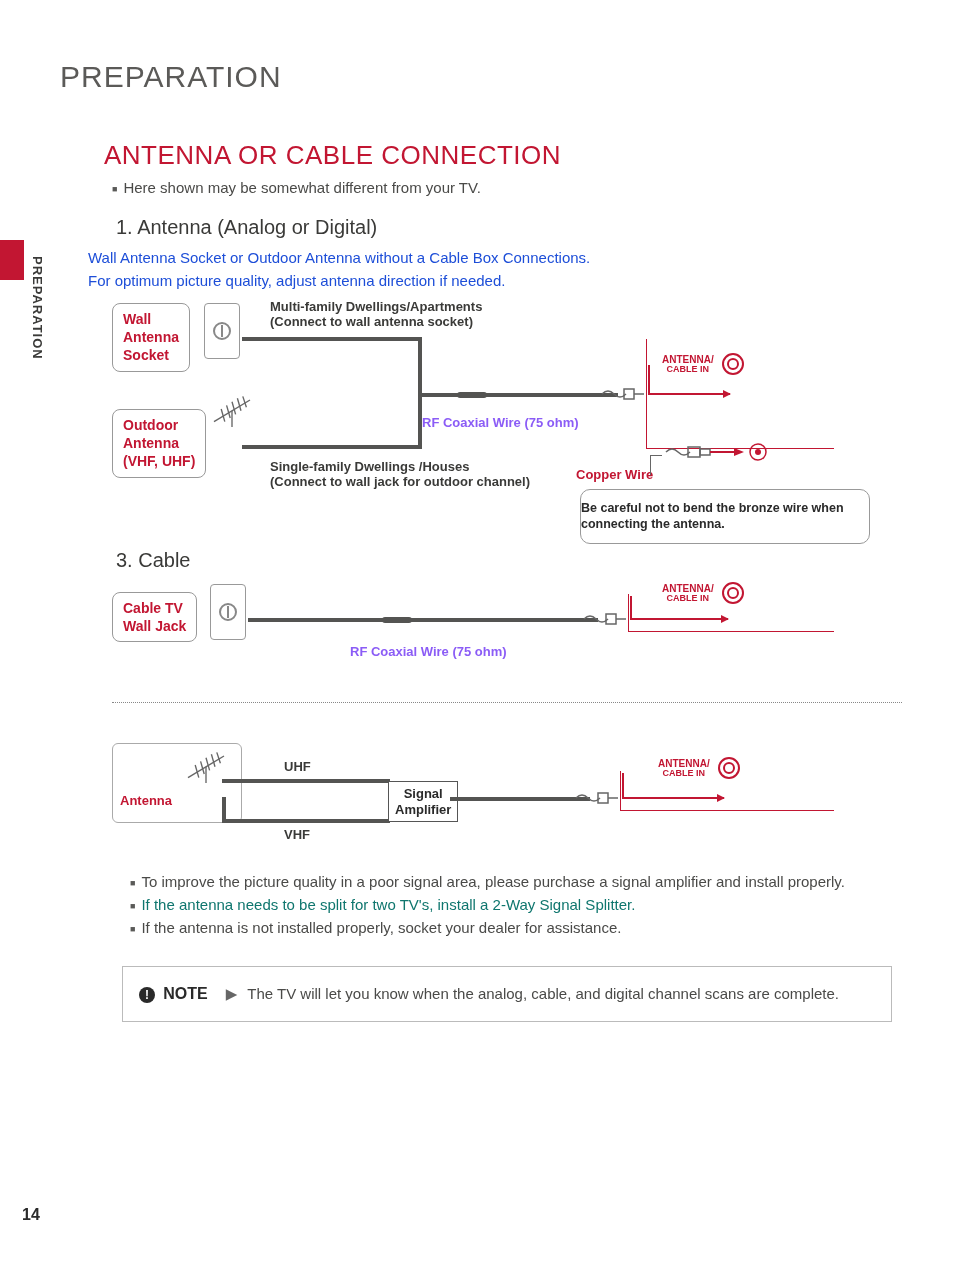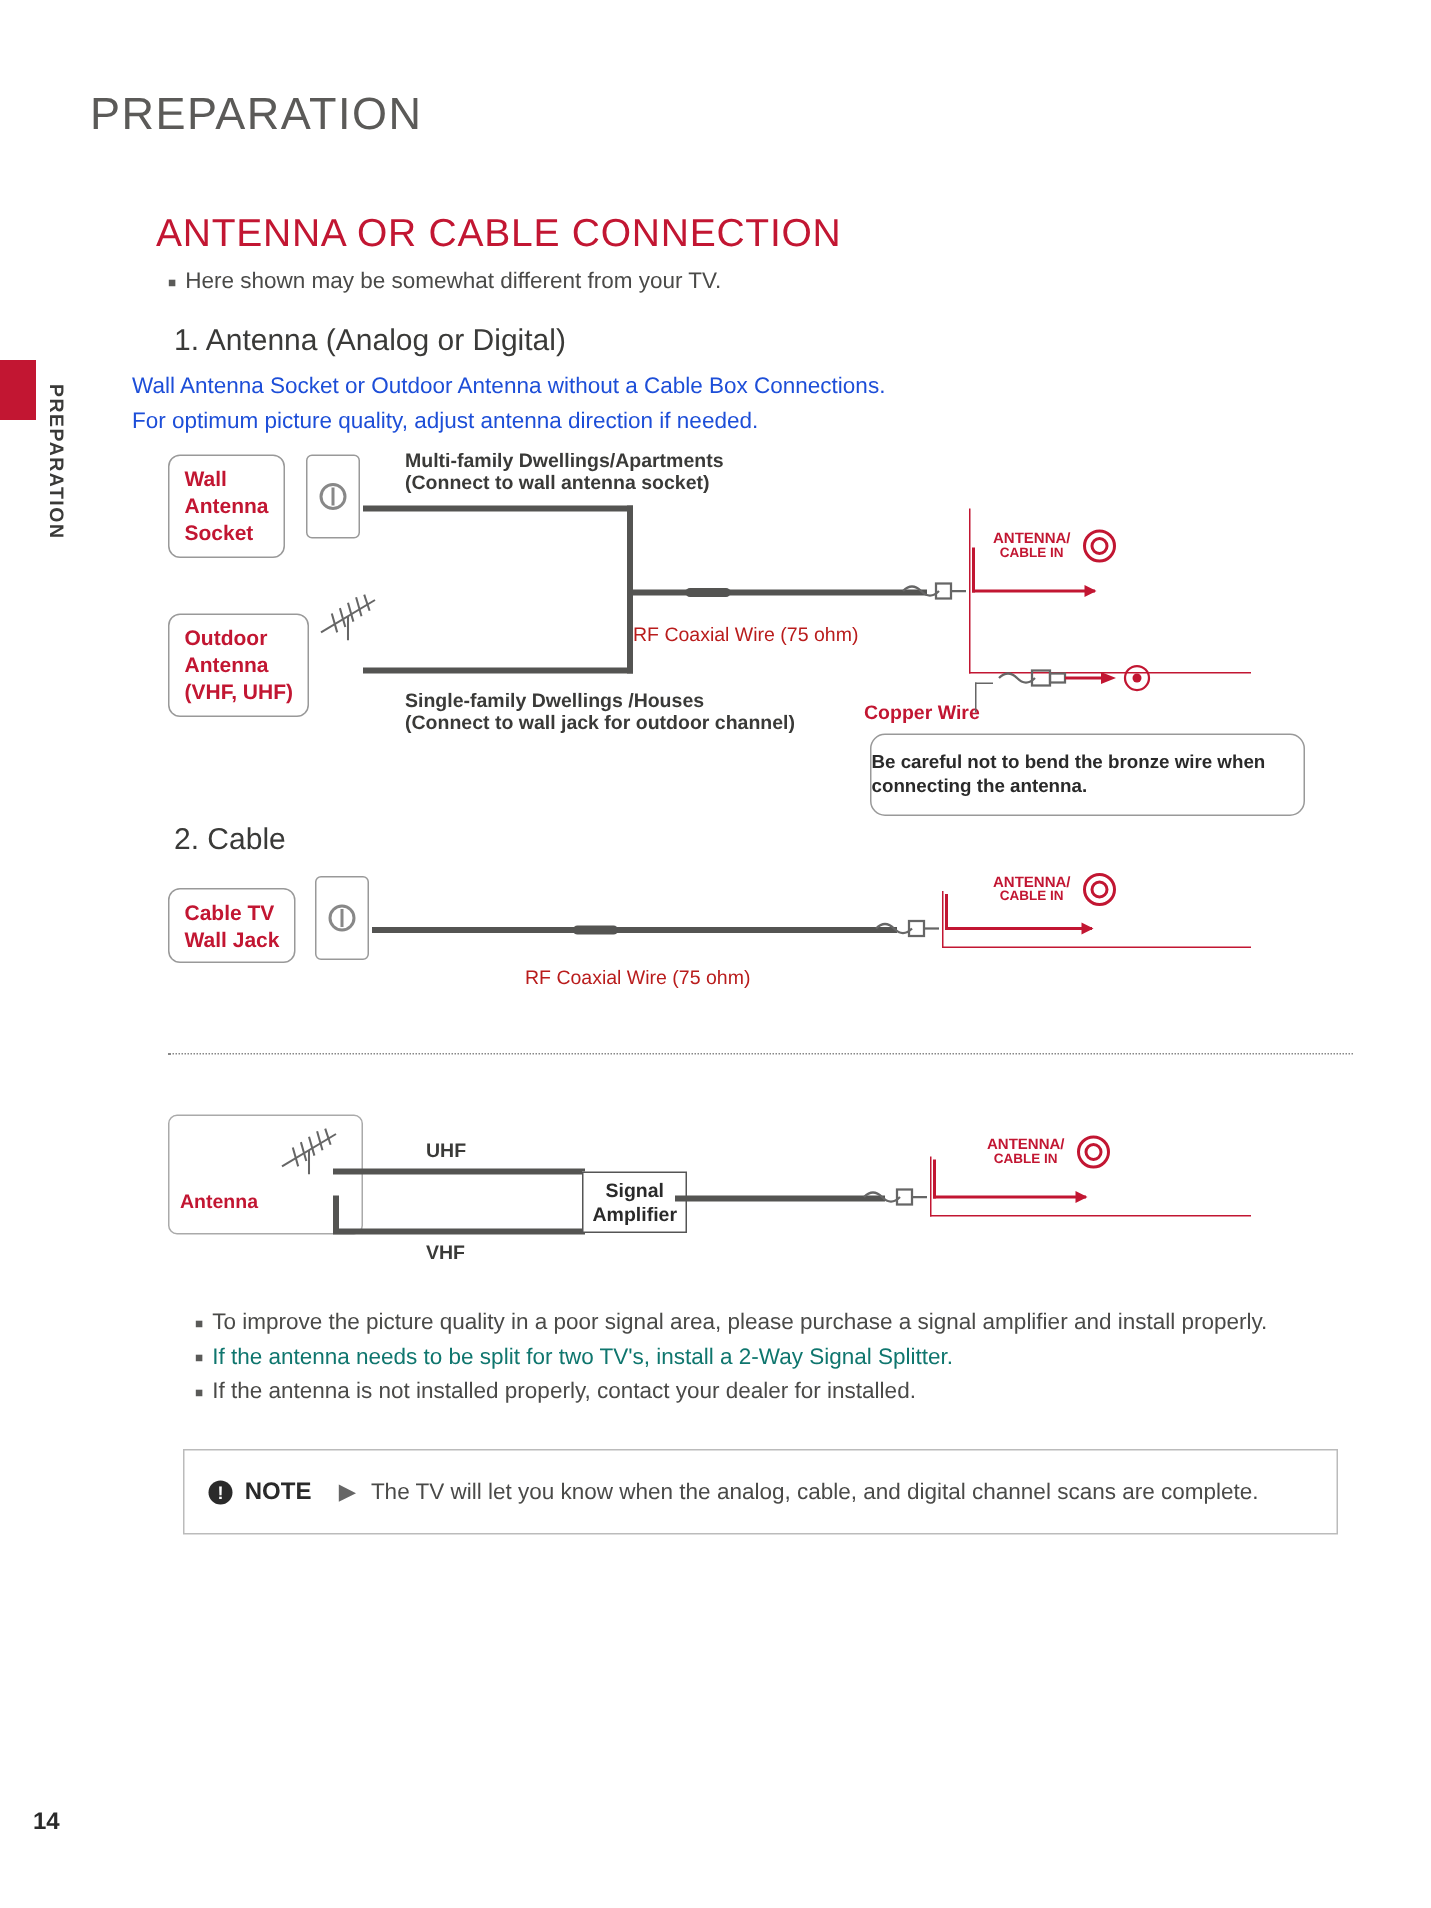--- a/index.html
+++ b/index.html
@@ -122,22 +122,22 @@
     background: #888;
   }
   .anno {
     font-size: 13px;
     font-weight: 700;
     color: #3a3a38;
     font-stretch: condensed;
   }
   .rf-label {
     font-size: 13px;
-    font-weight: 400;
-    color: #b91c1c;
+    font-weight: 700;
+    color: #8b5cf6;
     font-stretch: condensed;
   }
   .antenna-in-label {
     font-size: 10px;
     font-weight: 900;
     color: #c21632;
     text-align: center;
     line-height: 0.9;
     font-stretch: condensed;
   }
@@ -320,21 +320,21 @@
       <path d="M70 9 l10 4 -10 4 z" fill="#c21632"></path>
       <circle cx="94" cy="13" r="8" fill="none" stroke="#c21632" stroke-width="1.5"></circle>
       <circle cx="94" cy="13" r="3" fill="#c21632"></circle>
     </svg>
     <div class="copper-label" style="position:absolute; left:464px; top:168px;">Copper Wire</div>
     <div style="position:absolute; left:538px; top:156px; width:12px; height:20px; border-left:1px solid #666; border-top:1px solid #666;"></div>
 
     <div class="warn-box" style="position:absolute; left:468px; top:190px; width:290px;">Be careful not to bend the bronze wire when connecting the antenna.</div>
   </div>
 
-  <div class="sub-title" style="margin-top:30px;">2. Cable</div>
+  <div class="sub-title" style="margin-top:30px;">3. Cable</div>
 
   <div class="diagram-area" style="height:90px;">
     <div class="label-box" style="position:absolute; left:0; top:10px; white-space:pre;">Cable TV
 Wall Jack</div>
     <div class="socket-box" style="position:absolute; left:98px; top:2px;">
         <div class="plug-circle"></div>
       </div>
     <div class="thick-line" style="left:136px; top:36px; width:350px; height:4px;"></div>
     <div class="thick-line" style="left:270px; top:35px; width:30px; height:6px; border-radius:3px;"></div>
     <svg style="position:absolute; left:470px; top:26px;" width="46" height="22">
@@ -395,21 +395,21 @@
       <div class="antenna-in-label"><span>ANTENNA/</span><br><span class="c2">CABLE IN</span></div>
       <div class="antenna-port"></div>
     </div>
     <div class="red-arrow" style="left:510px; top:54px; width:102px;"></div>
     <div style="position:absolute; left:510px; top:30px; width:2px; height:26px; background:#c21632;"></div>
   </div>
 
   <div style="margin-left:70px; margin-top:10px;">
     <div class="square-bullet" style="font-size:15px; color:#4a4a48; margin-bottom:6px;">To improve the picture quality in a poor signal area, please purchase a signal amplifier and install properly.</div>
     <div class="square-bullet" style="font-size:15px; color:#0f766e; margin-bottom:6px;">If the antenna needs to be split for two TV's, install a 2-Way Signal Splitter.</div>
-    <div class="square-bullet" style="font-size:15px; color:#4a4a48; margin-bottom:6px;">If the antenna is not installed properly, contact your dealer for installed.</div>
+    <div class="square-bullet" style="font-size:15px; color:#4a4a48; margin-bottom:6px;">If the antenna is not installed properly, socket your dealer for assistance.</div>
   </div>
 
   <div class="note-box">
     <span class="note-icon">!</span>
     <span class="note-label">NOTE</span>
     <span class="tri">▶</span>
     <span>The TV will let you know when the analog, cable, and digital channel scans are complete.</span>
   </div>
 
   <div class="page-num">14</div>

